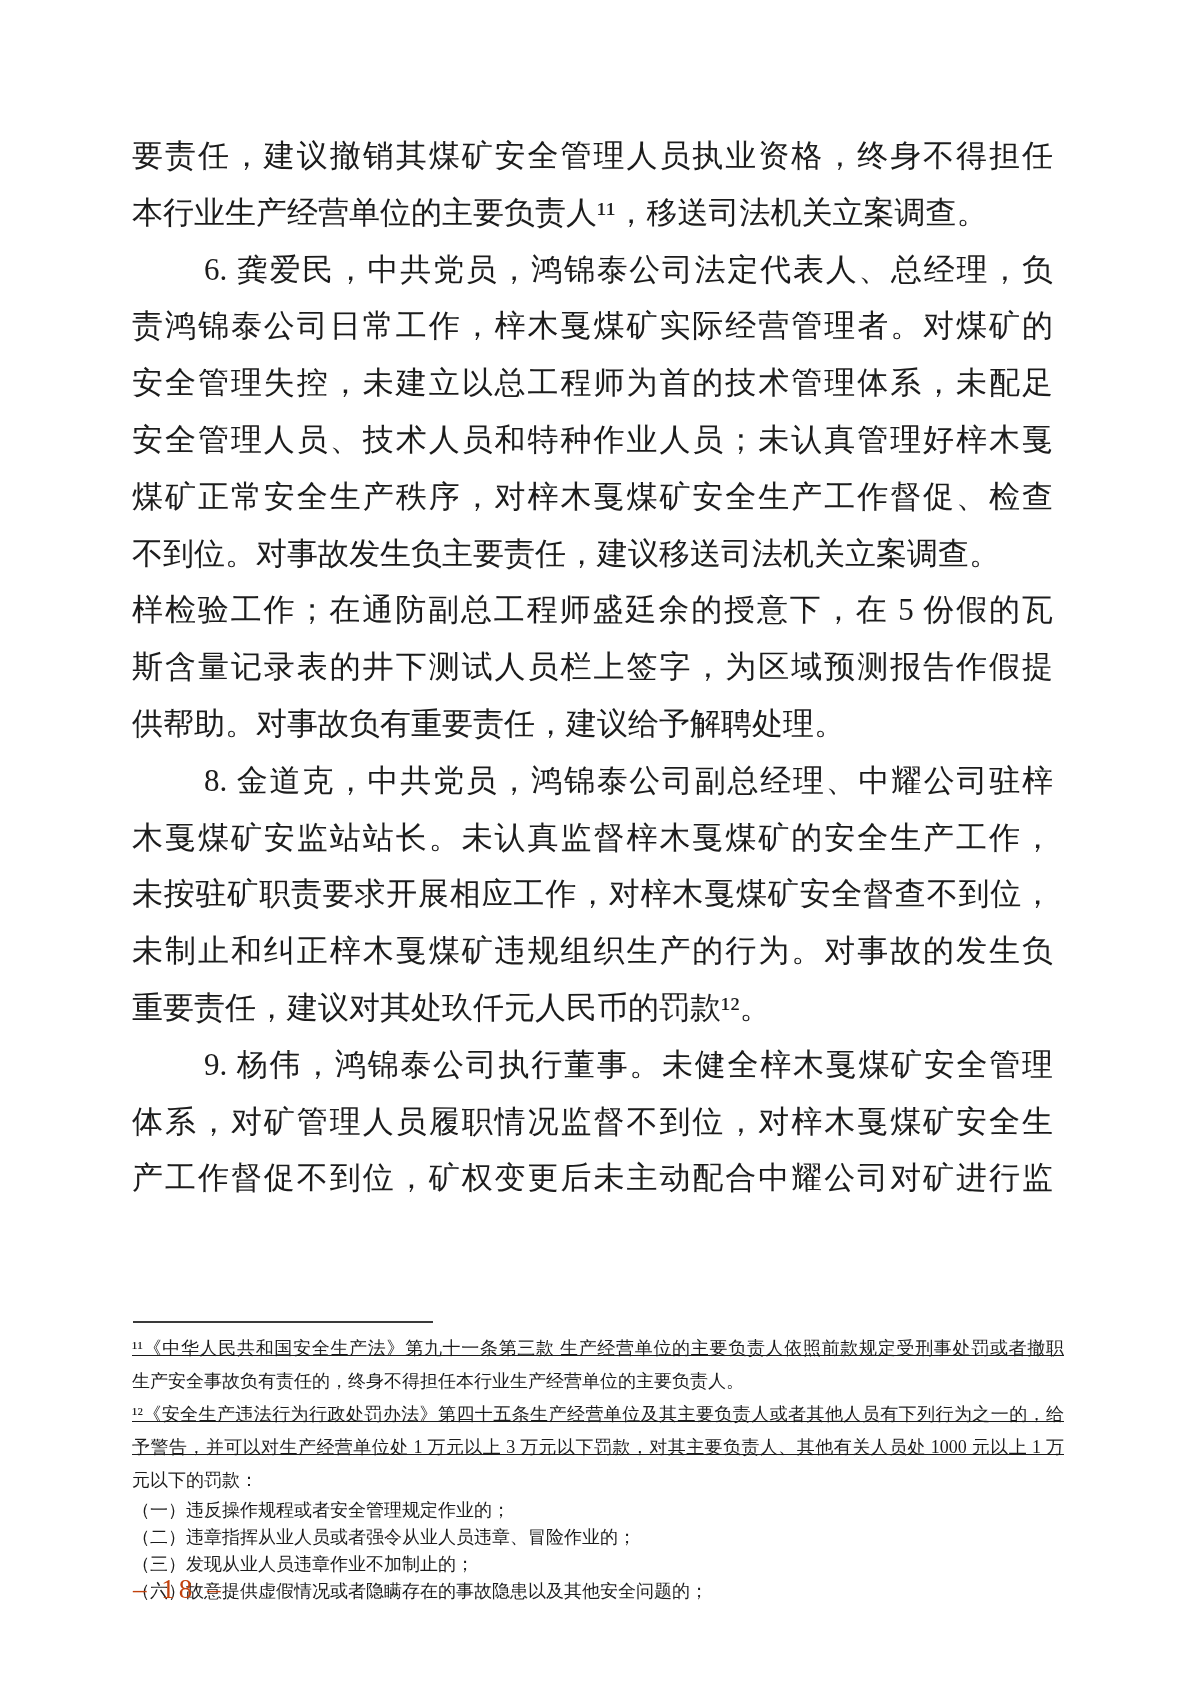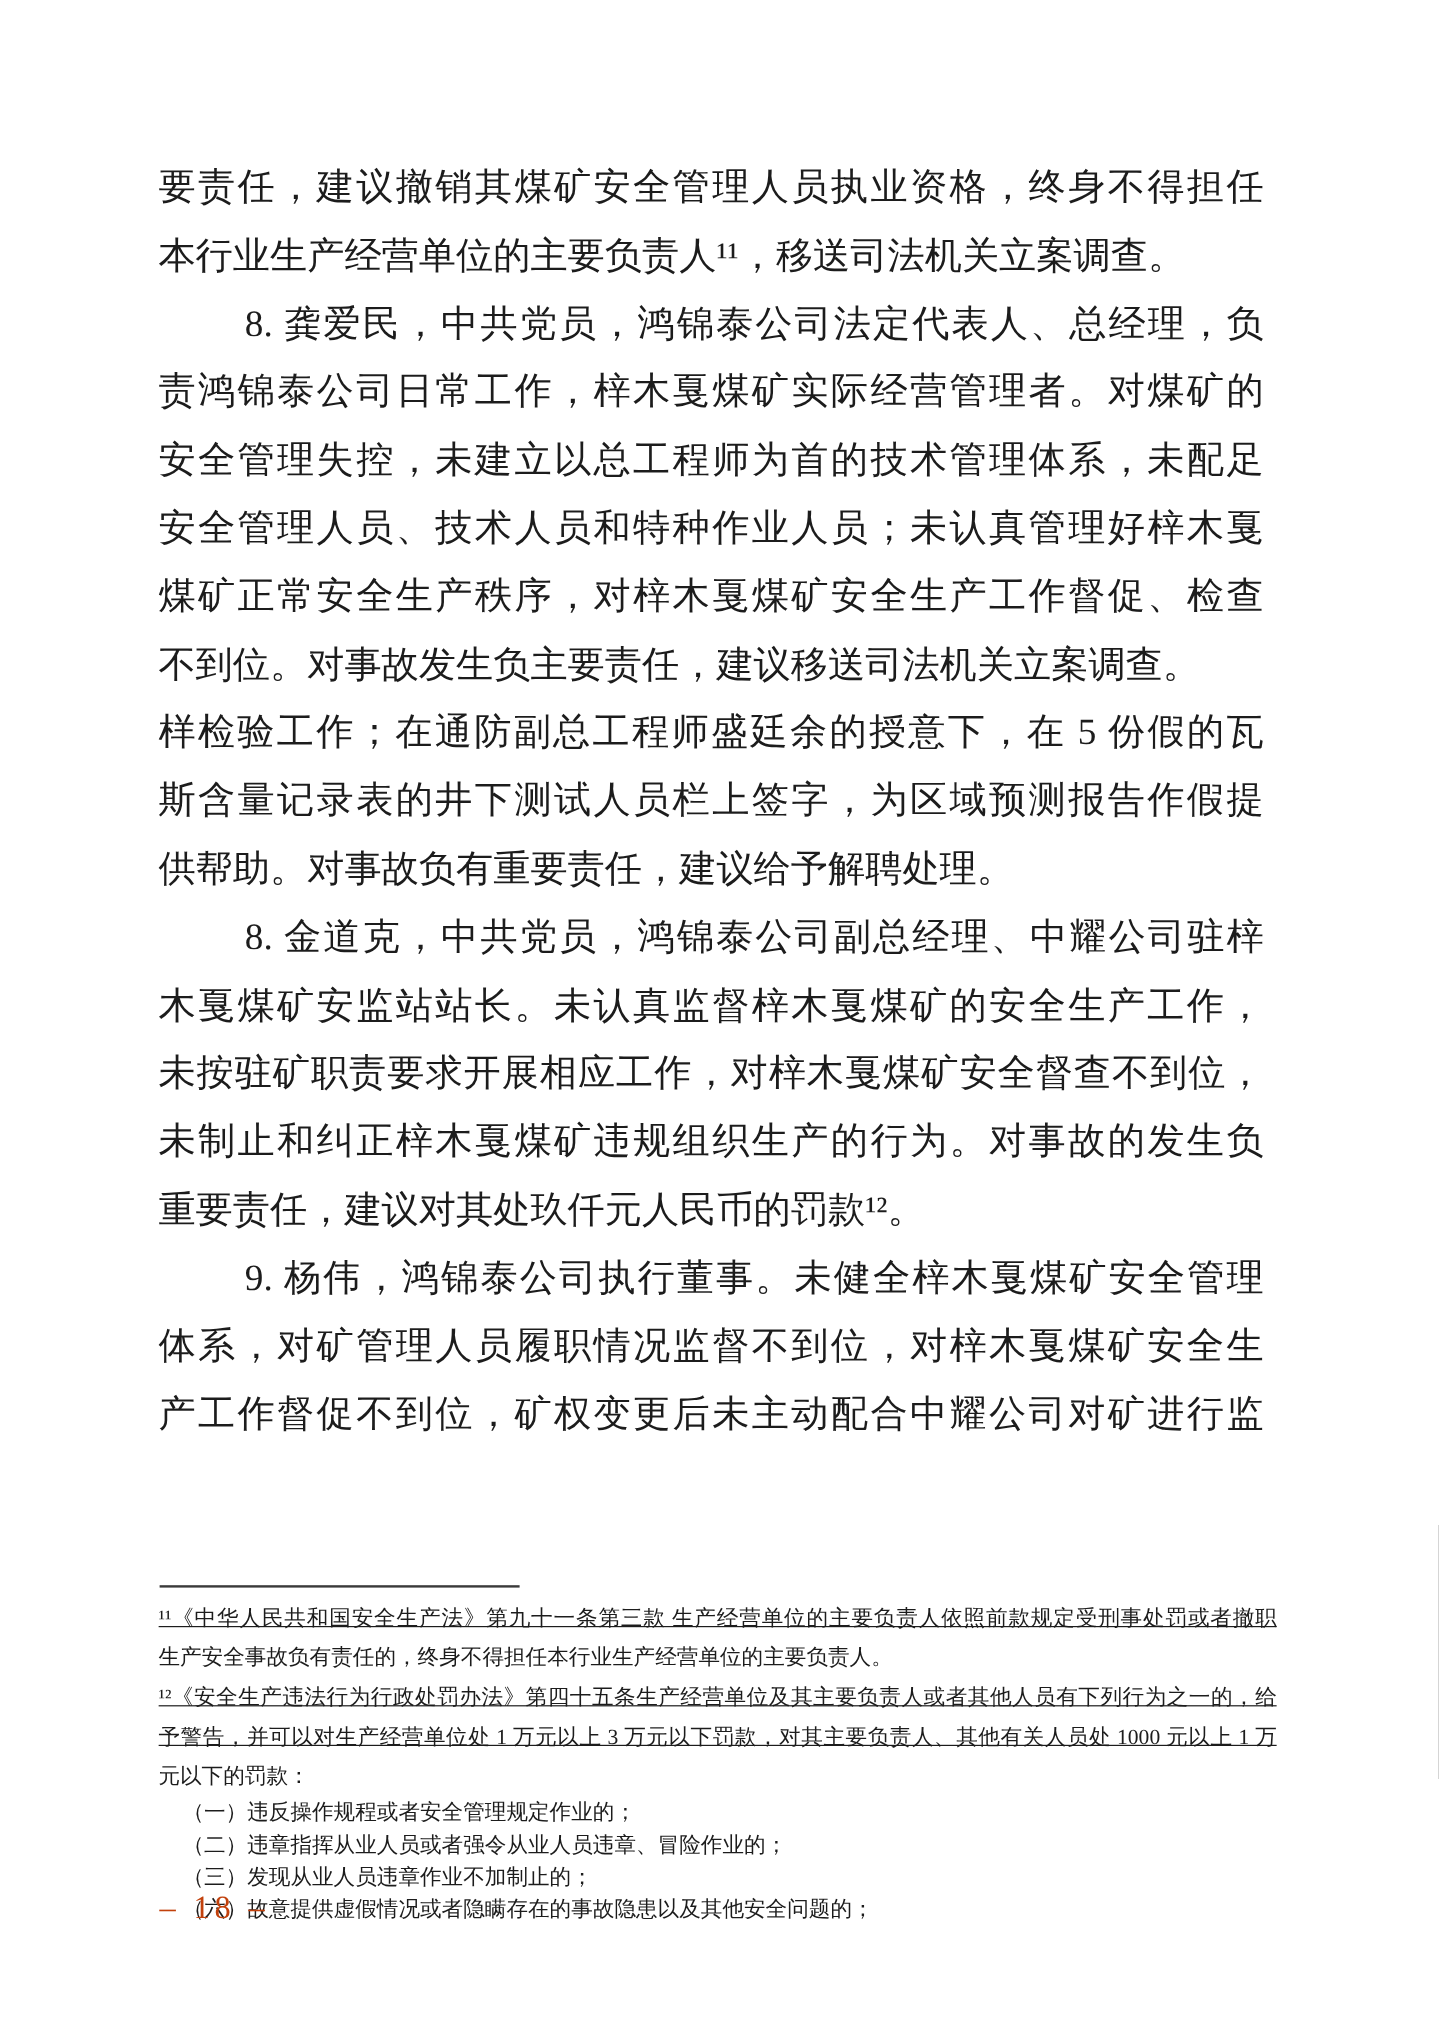--- a/index.html
+++ b/index.html
@@ -44,38 +44,38 @@
   .fn-line {
     font-size:18px;
     line-height:33px;
     height:33px;
     text-align:justify;
     text-justify:inter-character;
     text-align-last:left;
     overflow:hidden;
   }
   .fn-line.fill { text-align-last:justify;text-decoration:underline; }
-  .fn-line.tight { line-height:27px; height:27px;margin-left:20px; }
+  .fn-line.tight { line-height:27px; height:27px; }
   .page-number {
     position:absolute;
     left:133px; top:1574px;
     font-size:27px;
     letter-spacing:4px;
     color:#c2410c;
   }
 </style>
 </head>
 <body>
 
 <div class="page">
 
   <div class="body-text">
     <div class="line fill">要责任，建议撤销其煤矿安全管理人员执业资格，终身不得担任</div>
     <div class="line">本行业生产经营单位的主要负责人¹¹，移送司法机关立案调查。</div>
-    <div class="line fill indent">8. 龚爱民，中共党员，鸿锦泰公司法定代表人、总经理，负</div>
+    <div class="line fill indent">6. 龚爱民，中共党员，鸿锦泰公司法定代表人、总经理，负</div>
     <div class="line fill">责鸿锦泰公司日常工作，梓木戛煤矿实际经营管理者。对煤矿的</div>
     <div class="line fill">安全管理失控，未建立以总工程师为首的技术管理体系，未配足</div>
     <div class="line fill">安全管理人员、技术人员和特种作业人员；未认真管理好梓木戛</div>
     <div class="line fill">煤矿正常安全生产秩序，对梓木戛煤矿安全生产工作督促、检查</div>
     <div class="line">不到位。对事故发生负主要责任，建议移送司法机关立案调查。</div>
     <div class="line fill">样检验工作；在通防副总工程师盛廷余的授意下，在 5 份假的瓦</div>
     <div class="line fill">斯含量记录表的井下测试人员栏上签字，为区域预测报告作假提</div>
     <div class="line">供帮助。对事故负有重要责任，建议给予解聘处理。</div>
     <div class="line fill indent">8. 金道克，中共党员，鸿锦泰公司副总经理、中耀公司驻梓</div>
     <div class="line fill">木戛煤矿安监站站长。未认真监督梓木戛煤矿的安全生产工作，</div>

